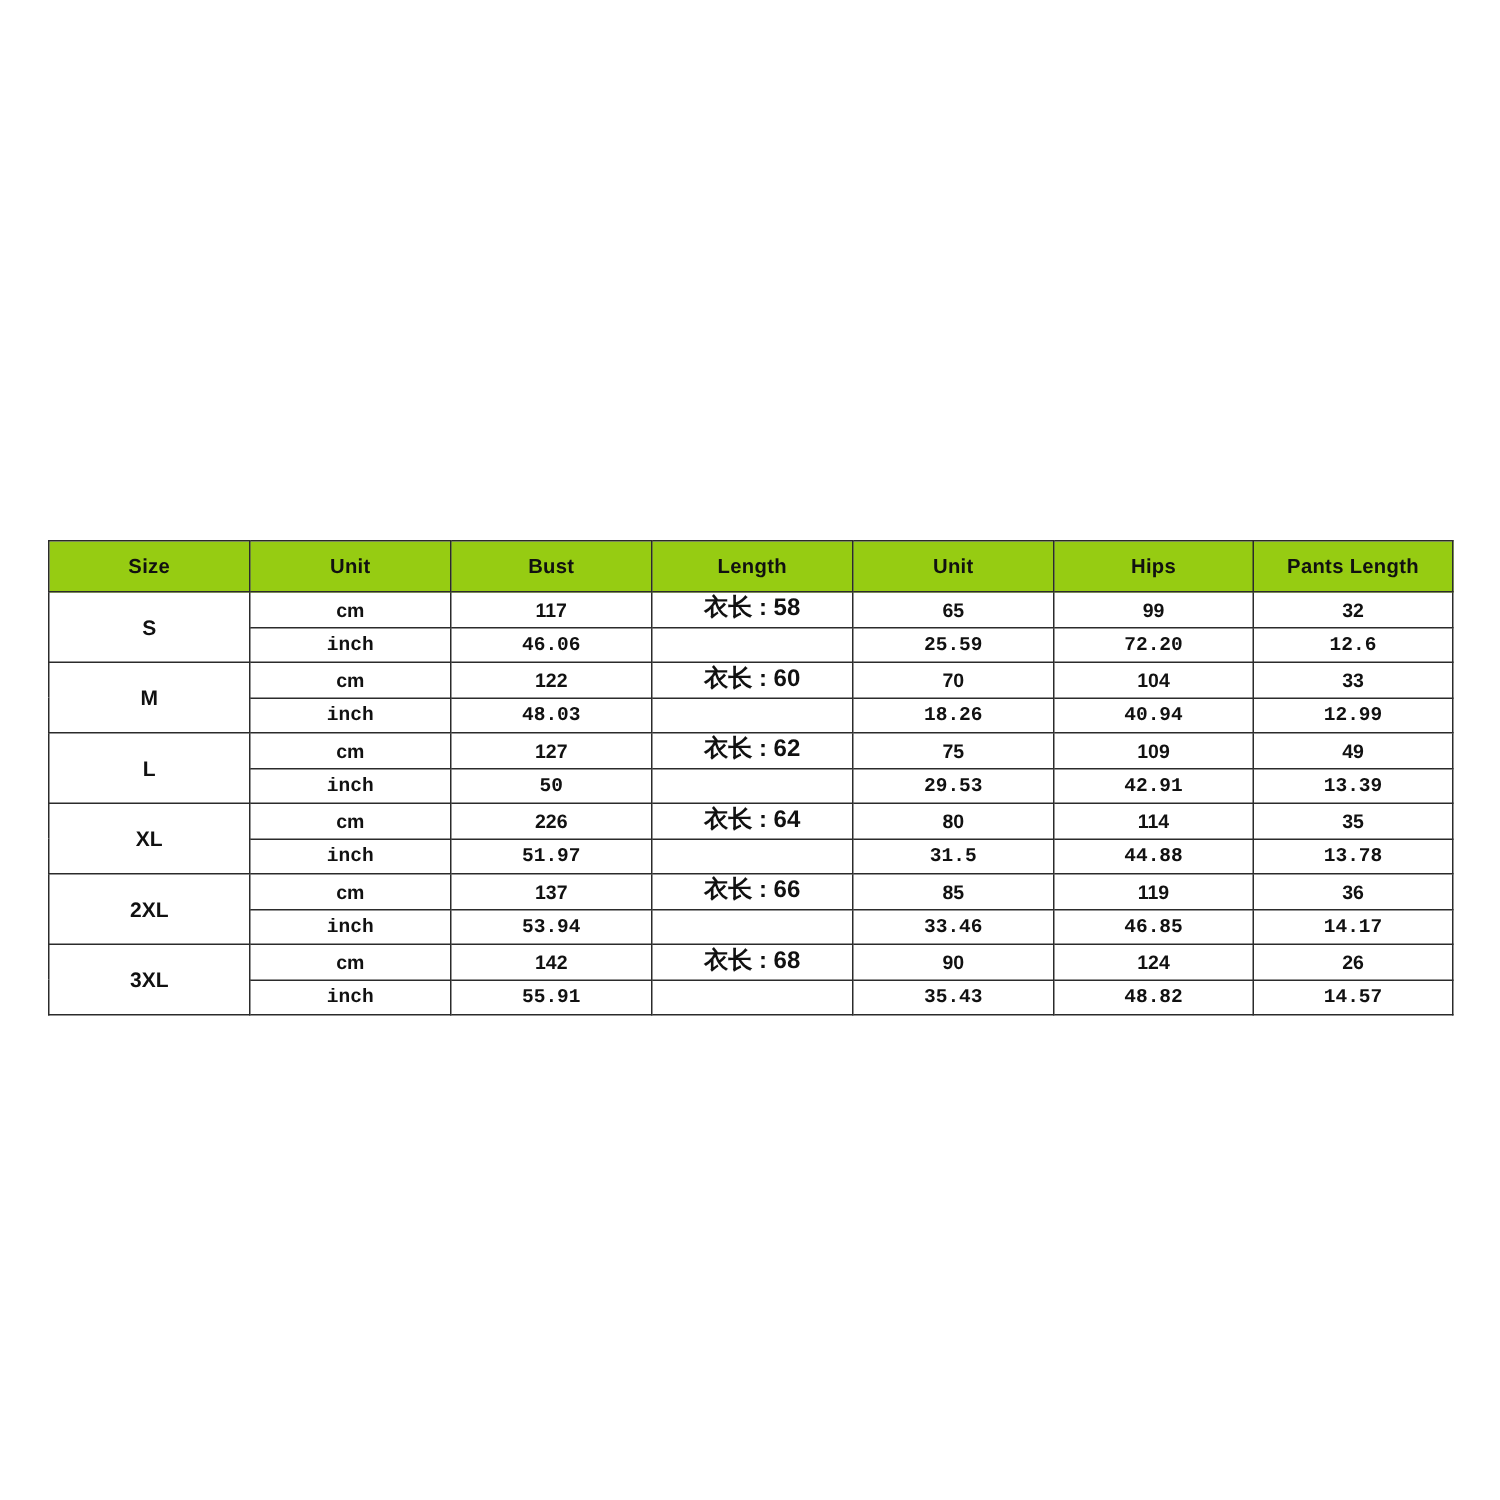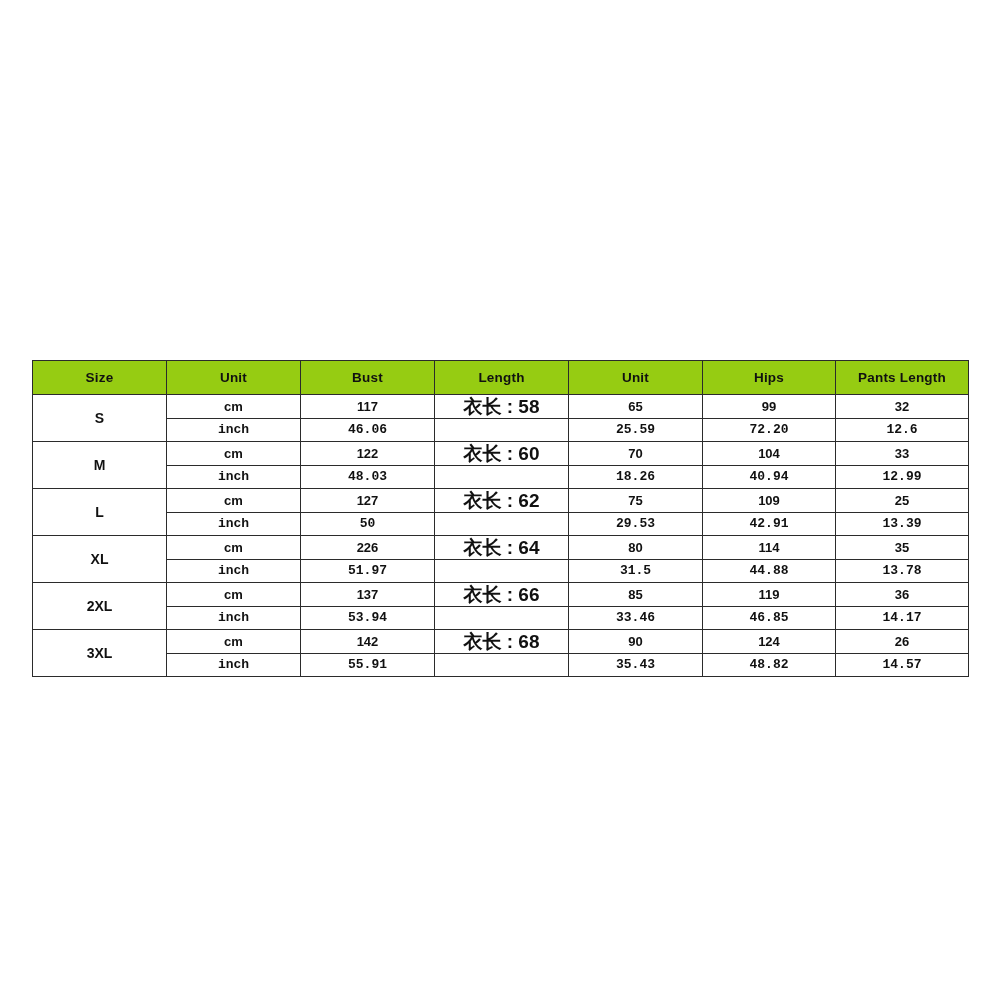--- a/index.html
+++ b/index.html
@@ -55,21 +55,21 @@
   }
   tbody td {
     height: 23.5px;
     font-size: 13px;
   }
   td.size-cell {
     font-size: 14px;
   }
   
   td.length-cell {
-    font-size: 19px;
+    font-size: 16px;
     border-left-color: #9a9a9a;
     border-right-color: #9a9a9a;
   }
   td.length-blank {
     border-left-color: #9a9a9a;
     border-right-color: #9a9a9a;
     border-top-color: #b8b8b8;
     border-bottom-color: #b8b8b8;
     background: #ffffff;
   }
@@ -148,21 +148,21 @@
         <td class="inner-split">12.99</td>
       </tr>
 
       <tr class="row-cm">
         <td class="size-cell" rowspan="2">L</td>
         <td class="inner-split">cm</td>
         <td class="inner-split">127</td>
         <td class="length-cell">衣长 : 62</td>
         <td class="inner-split">75</td>
         <td class="inner-split">109</td>
-        <td class="inner-split">25</td>
+        <td class="inner-split">49</td>
       </tr>
       <tr class="row-inch">
         <td class="inner-split">inch</td>
         <td class="inner-split">50</td>
         <td class="length-blank"></td>
         <td class="inner-split">29.53</td>
         <td class="inner-split">42.91</td>
         <td class="inner-split">13.39</td>
       </tr>
 

